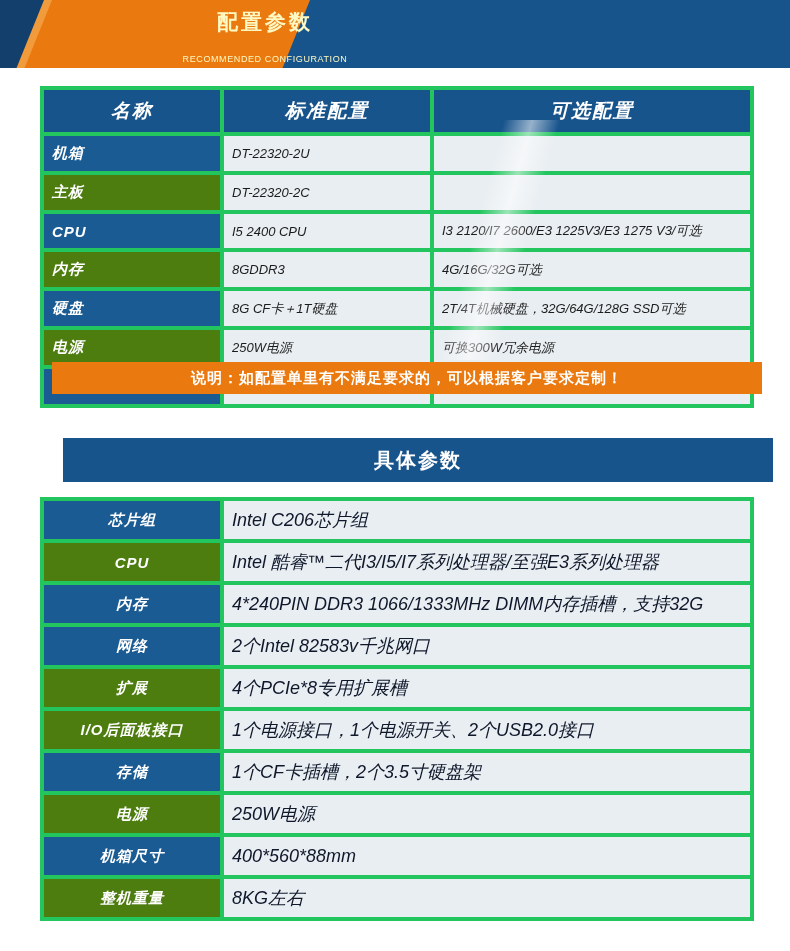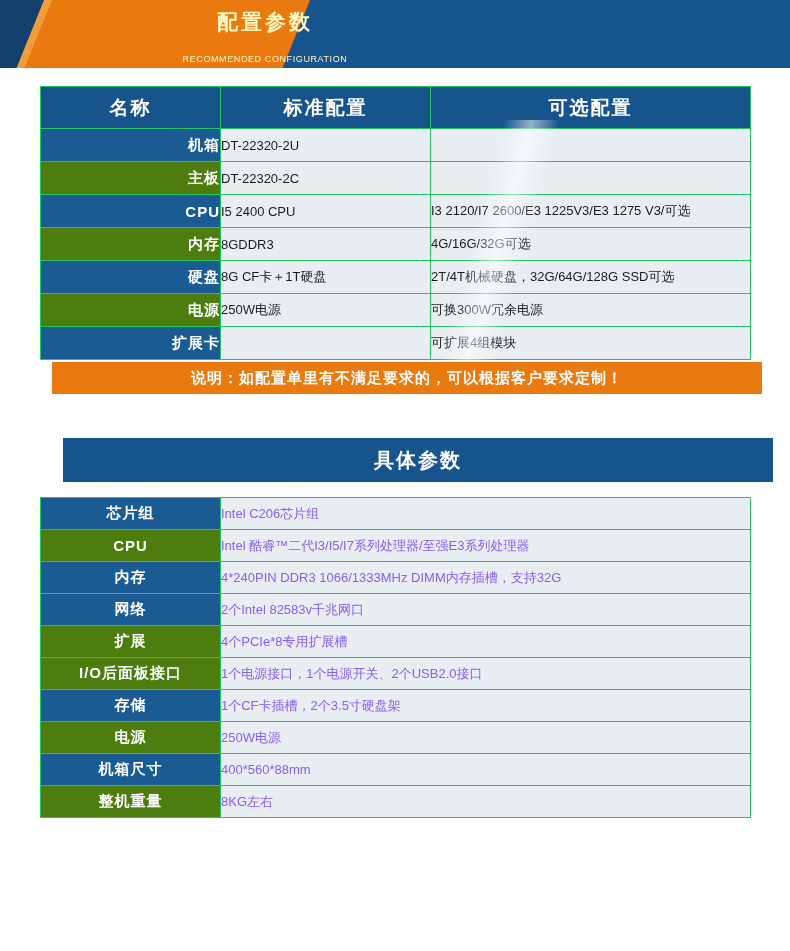--- a/index.html
+++ b/index.html
@@ -71,42 +71,43 @@
     position: absolute;
     left: 40px;
     width: 710px;
   }
   table.tbl {
     border-collapse: collapse;
     width: 710px;
     table-layout: fixed;
   }
   table.tbl td, table.tbl th {
-    border: 1px solid #22c55e;
-    padding: 0;
+    border: 4px solid #22c55e;
+    padding: 8px;
+    font-style: italic;
   }
 
   
   #t1 { top: 86px; }
   #t1 table.tbl { width: 710px; }
   .t1-head td {
     background: #18548c;
     color: #ffffff;
     font-size: 19px;
     font-weight: bold;
     text-align: center;
     height: 42px;
     letter-spacing: 2px;
     border: 1px solid #18548c;
   }
   .t1-label {
     color: #ffffff;
     font-size: 15px;
     font-weight: bold;
-    text-align: right;
+    text-align: left;
     height: 21px;
     letter-spacing: 1px;
   }
   .lbl-dark  { background: #1a5b93; }
   .lbl-light { background: #4d7c0f; }
   .t1-val {
     background: #e9eef2;
     color: #1b1b1b;
     font-size: 13px;
     padding-left: 10px;
@@ -147,22 +148,22 @@
   .t2-label {
     color: #ffffff;
     font-size: 15px;
     font-weight: bold;
     text-align: center;
     letter-spacing: 1px;
     width: 180px;
   }
   .t2-val {
     background: #e9eef2;
-    color: #8b5cf6;
-    font-size: 13px;
+    color: #0f172a;
+    font-size: 18px;
     padding: 6px 10px;
     line-height: 22px;
   }
   .row-h { height: 32px; }
   .row-h2 { height: 64px; }
 
   
   .sheen {
     position: absolute;
     pointer-events: none;

